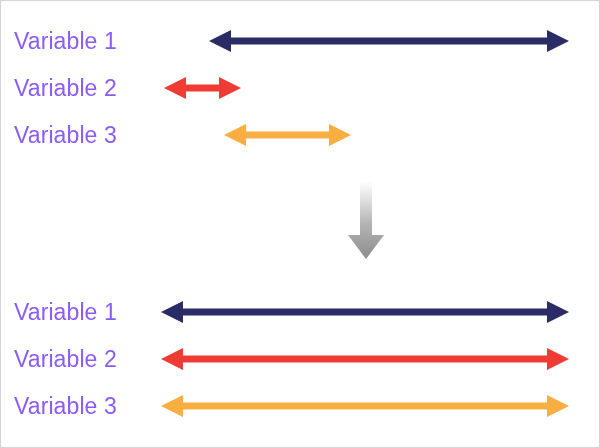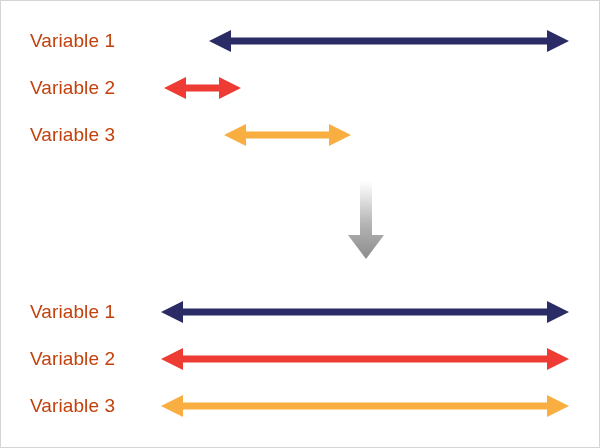--- a/index.html
+++ b/index.html
@@ -28,26 +28,26 @@
   #panel-after  { top: 288px; height: 160px; }
 
   .row {
     position: absolute;
     left: 0;
     width: 600px;
     height: 46px;
   }
   .row-label {
     position: absolute;
-    left: 29px;
+    left: 13px;
     top: 0;
     height: 46px;
     line-height: 46px;
-    font-size: 19px;
-    color: #c2410c;
+    font-size: 23px;
+    color: #8b5cf6;
     letter-spacing: 0.1px;
     white-space: nowrap;
   }
   .row-arrow {
     position: absolute;
     top: 0;
     height: 46px;
   }
   .row-arrow svg { display: block; }
 

